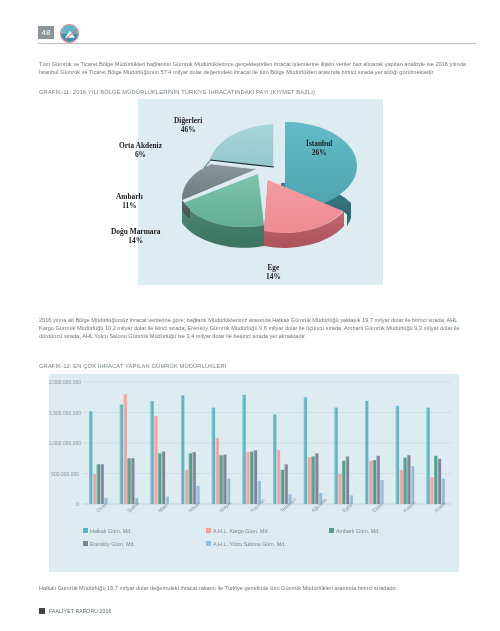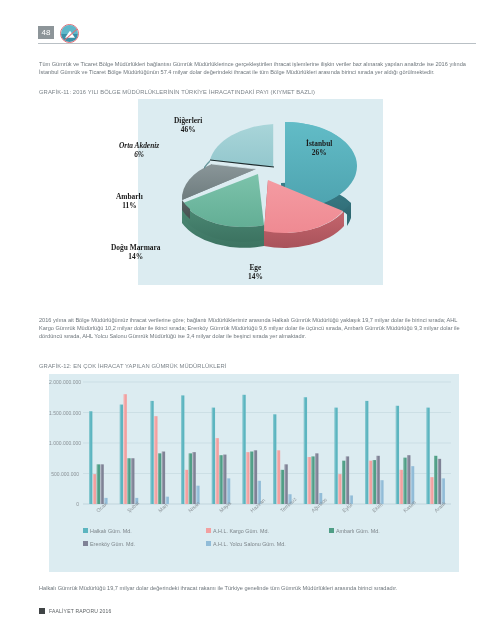--- a/index.html
+++ b/index.html
@@ -134,24 +134,24 @@
     line-height: 9.2px;
     color: #1b1b1b;
     text-align: center;
     white-space: nowrap;
     margin-top: 12px;
   }
   .pie-label .pl-pct { display: block; }
 
   #pl-istanbul    { left: 168px; top: 28px; }
   #pl-diğerleri   { left: 36px;  top: 5px;  }
-  #pl-orta        { left: -19px; top: 30px; font-style: italic; }
+  #pl-orta        { left: -19px; top: 30px; }
   #pl-uludag      { left: -22px; top: 81px; }
-  #pl-dogumarmara { left: -27px; top: 132px;}
-  #pl-ege         { left: 110px; top: 152px;}
+  #pl-dogumarmara { left: -27px; top: 116px;}
+  #pl-ege         { left: 128px; top: 152px;}
 
   
   .bar-stage {
     position: absolute;
     left: 0; top: 0;
     width: 410px; height: 198px;
   }
   .bar-svg { position: absolute; left: 0; top: 0; }
 
   .bc-ytick {

